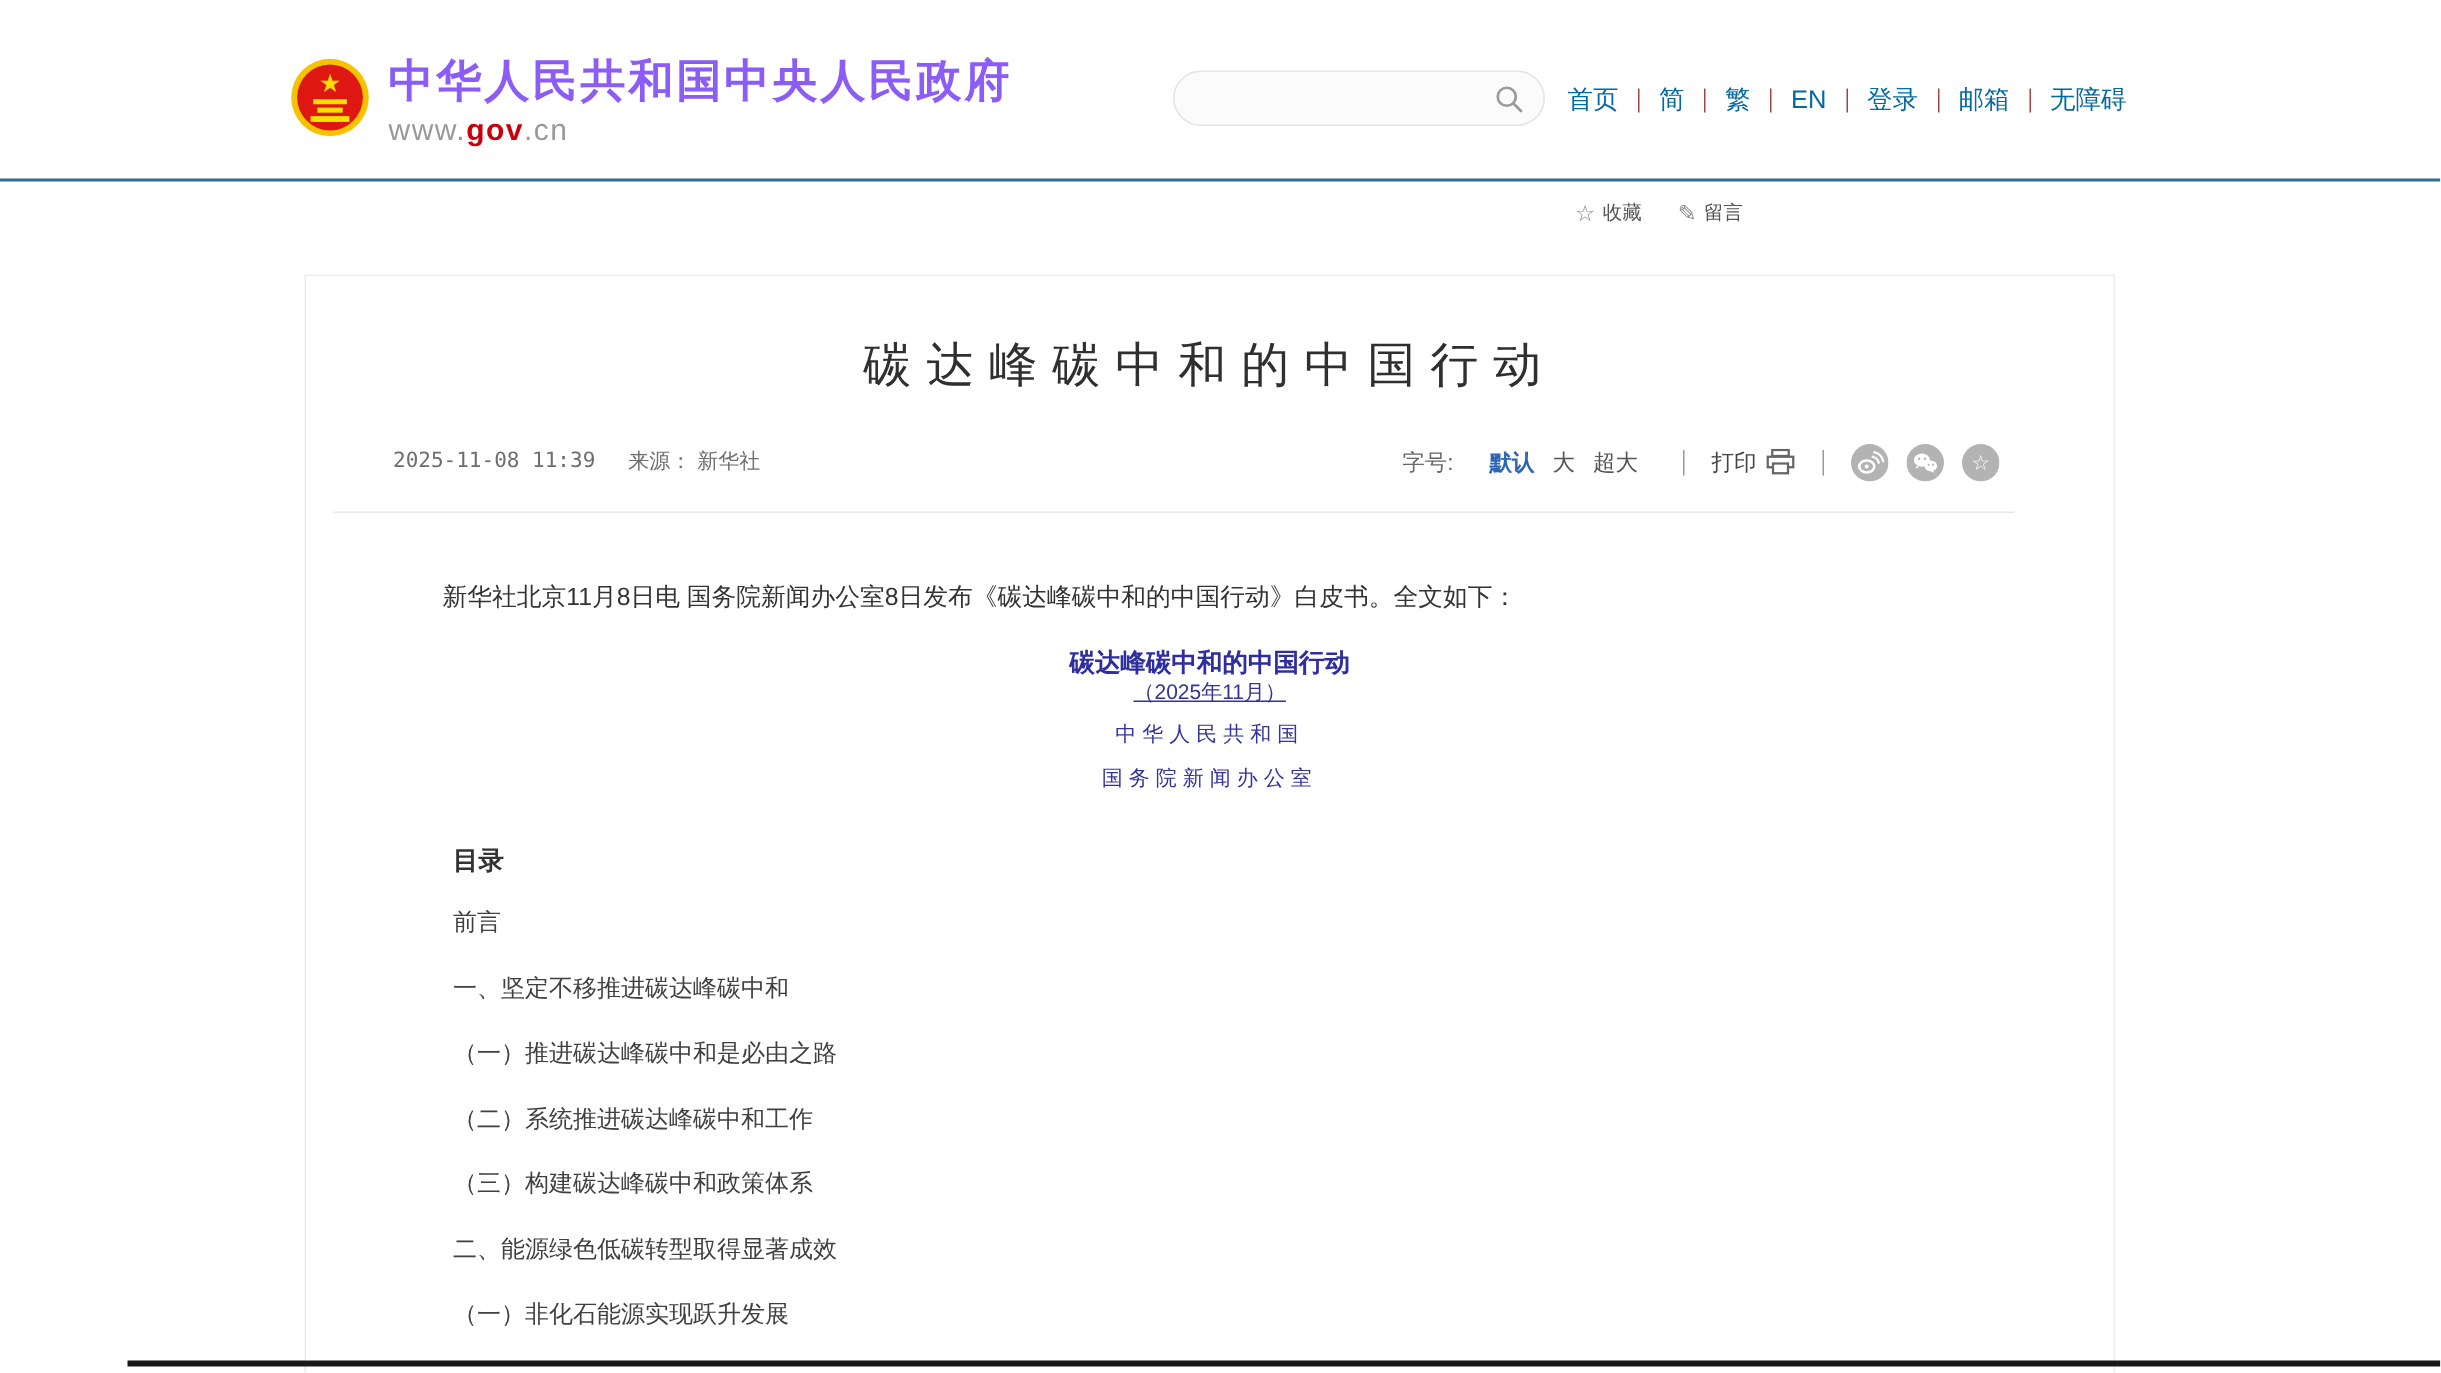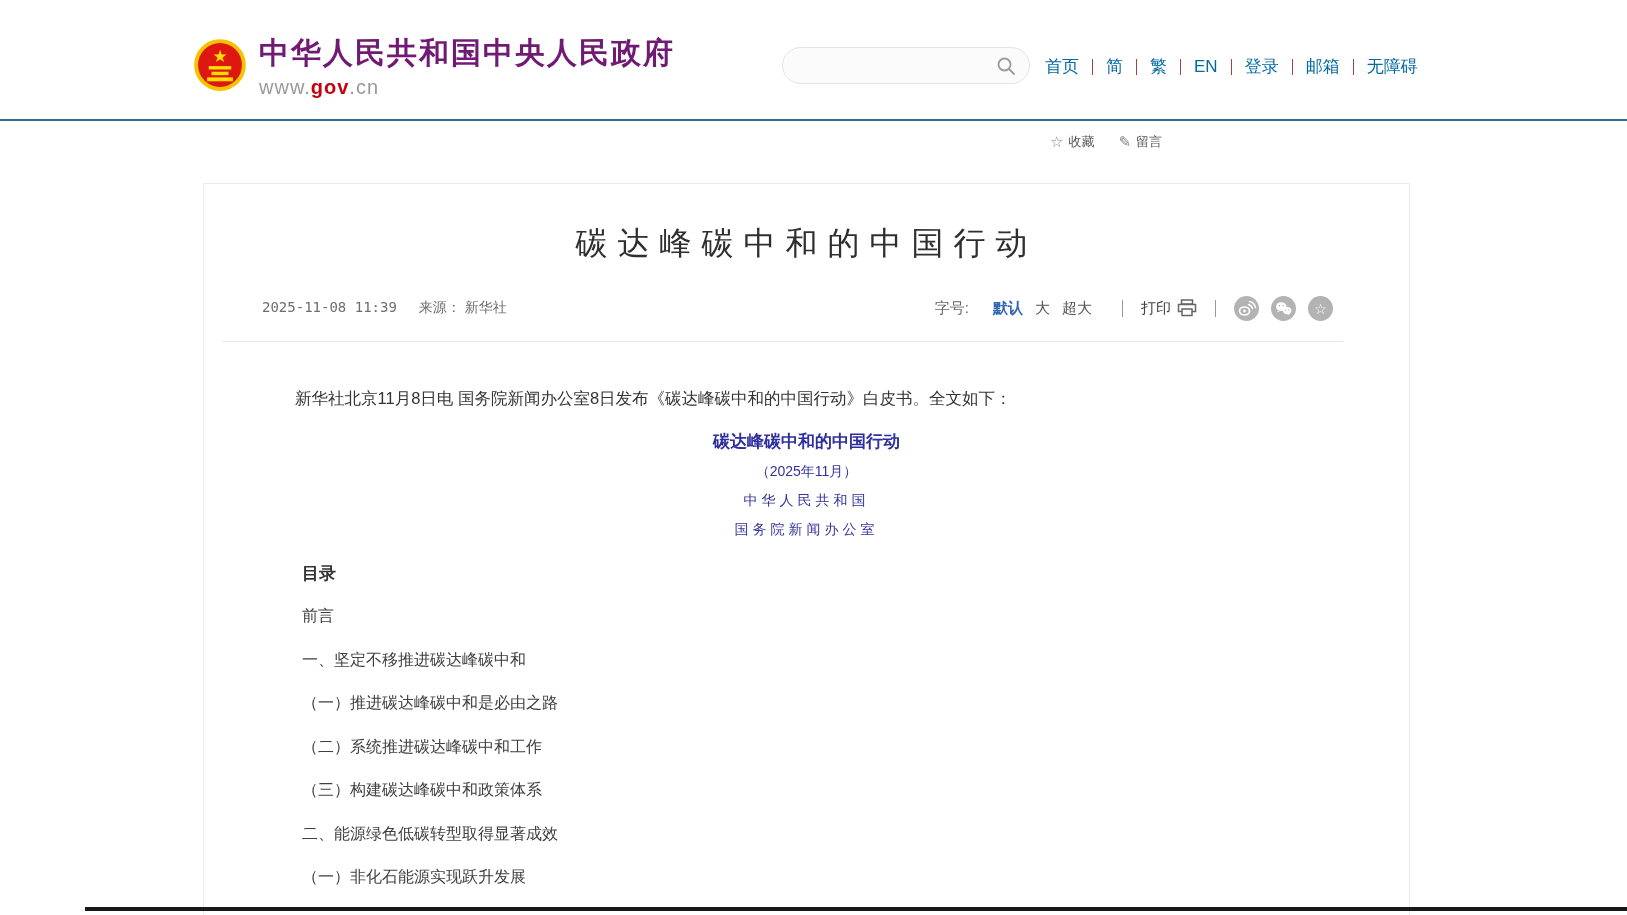--- a/index.html
+++ b/index.html
@@ -5,21 +5,21 @@
   * { margin:0; padding:0; box-sizing:border-box; }
   html,body { background:#fff; }
   body { font-family:"Liberation Sans","DejaVu Sans",sans-serif; }
   .page { position:relative; width:1627px; height:915px; background:#fff; overflow:hidden; }
 
   
   .header { position:absolute; top:0; left:0; width:100%; height:119px; background:#fff; }
   .brand { position:absolute; left:193px; top:38px; display:flex; align-items:flex-start; cursor:pointer; }
   .emblem { width:54px; height:54px; display:block; }
   .brand-text { margin-left:12px; }
-  .site-title { font-size:30px; font-weight:bold; color:#701a75; letter-spacing:2px; line-height:34px;font-family:Liberation Mono, monospace; }
+  .site-title { font-size:30px; font-weight:bold; color:#8b5cf6; letter-spacing:2px; line-height:34px; }
   .site-url { margin-top:4px; font-size:20px; color:#999; letter-spacing:1px; }
   .site-url .gov { color:#c7000b; font-weight:bold; }
 
   .search-box { position:absolute; left:782px; top:47px; width:248px; height:37px;
     border:1px solid #e4e4e4; background:#fbfbfb; border-radius:19px; display:flex; align-items:center; }
   .search-input { flex:1; height:100%; border:none; outline:none; background:transparent;
     padding:0 8px 0 18px; font-size:14px; color:#333; }
   .search-icon { width:22px; height:22px; margin-right:12px; cursor:pointer; flex:0 0 auto; }
 
   .header-nav { position:absolute; left:1045px; top:55px; display:flex; align-items:center; font-size:17px; color:#222; }
@@ -53,21 +53,21 @@
   .share-icons { display:flex; gap:12px; align-items:center; }
   .share-circle { width:25px; height:25px; cursor:pointer; display:block; }
 
   .meta-hr { position:absolute; top:157px; left:18px; right:66px; border-top:1px solid #e7e7e7; }
 
   .intro { position:absolute; top:202px; left:58px; right:90px; font-size:16.5px;
     line-height:24px; color:#333; text-indent:33px; }
 
   .doc-head { position:absolute; top:248px; left:0; width:100%; text-align:center; color:#333399; }
   .doc-title { font-size:17px; font-weight:bold; line-height:20px; color:#2e2e9e; }
-  .doc-date { margin-top:10px; font-size:14px; line-height:18px; }
+  .doc-date { font-size:14px; line-height:18px;text-decoration:underline; }
   .doc-publisher { margin-top:11px; font-size:14px; line-height:18px;
     font-family:"DejaVu Serif","Liberation Serif",serif; letter-spacing:4px; }
 
   .toc-title { position:absolute; top:378px; left:98px; font-size:17px; font-weight:bold; color:#333; }
   .toc { position:absolute; top:422px; left:98px; }
   .toc-item { font-size:16px; color:#404040; line-height:20px; height:20px; margin-bottom:23.5px; white-space:nowrap; }
 
   .bottom-line { position:absolute; top:907px; left:85px; right:0; height:4px; background:#181818; }
 </style>
 </head>

